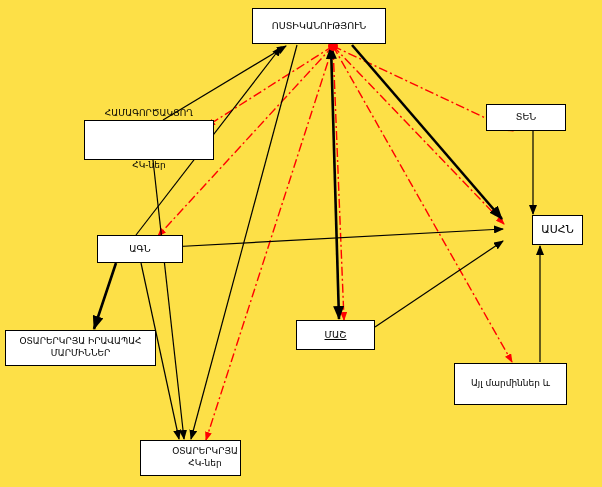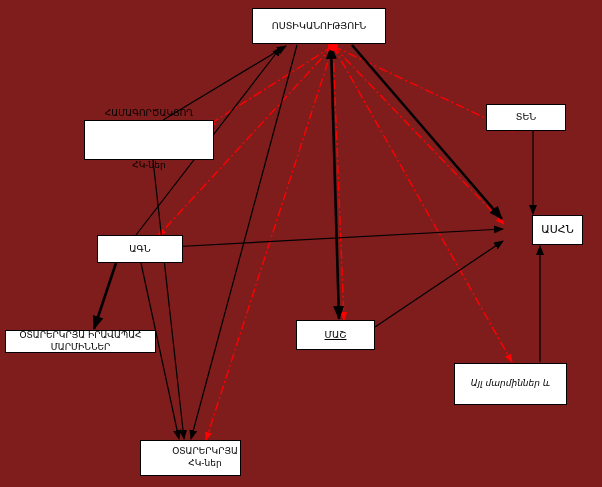--- a/index.html
+++ b/index.html
@@ -1,19 +1,19 @@
 <!DOCTYPE html>
 <html><head>
 <meta charset="utf-8">
 <style>
   html,body{margin:0;padding:0;background:#ffffff;}
   .canvas{
     position:relative;
     width:602px;height:487px;
-    background:#7f1d1d;
+    background:#fde047;
     font-family:"DejaVu Sans",sans-serif;
     overflow:hidden;
   }
   #edge-layer{
     position:absolute;left:0;top:0;width:602px;height:487px;
     z-index:0;
   }
   .node{
     position:absolute;
     box-sizing:border-box;
@@ -28,23 +28,23 @@
   }
   .edge-black-thin{stroke:#000000;stroke-width:1.2;}
   .edge-black-thick{stroke:#000000;stroke-width:2.6;}
   .edge-red-dash{stroke:#ff0000;stroke-width:1.4;stroke-dasharray:9 3 2 3;}
 
   #node-police{left:252px;top:8px;width:134px;height:36px;font-size:9.5px;}
   #node-coop_ngo{left:84px;top:120px;width:130px;height:40px;gap:40px;}
   #node-ten{left:486px;top:104px;width:80px;height:27px;font-size:9.5px;text-align:center;}
   #node-ashn{left:532px;top:215px;width:51px;height:30px;font-size:11px;}
   #node-agn{left:97px;top:235px;width:86px;height:28px;font-size:9.5px;}
-  #node-foreign_law{left:5px;top:330px;width:151px;height:23px;}
+  #node-foreign_law{left:5px;top:330px;width:151px;height:36px;}
   #node-mash{left:296px;top:320px;width:79px;height:30px;font-size:9.5px;text-decoration:underline;}
-  #node-other_orgs{left:454px;top:363px;width:113px;height:42px;font-style:italic;}
+  #node-other_orgs{left:454px;top:363px;width:113px;height:42px;}
   #node-foreign_ngo{left:140px;top:440px;width:101px;height:36px;padding-left:32px;}
 </style>
 </head>
 <body>
 
 <div class="canvas">
 
   <svg id="edge-layer" width="602" height="487" viewBox="0 0 602 487" xmlns="http://www.w3.org/2000/svg">
     <defs>
       <marker id="ah-end-thin" markerUnits="userSpaceOnUse" markerWidth="10" markerHeight="8" refX="9" refY="4" orient="auto">

